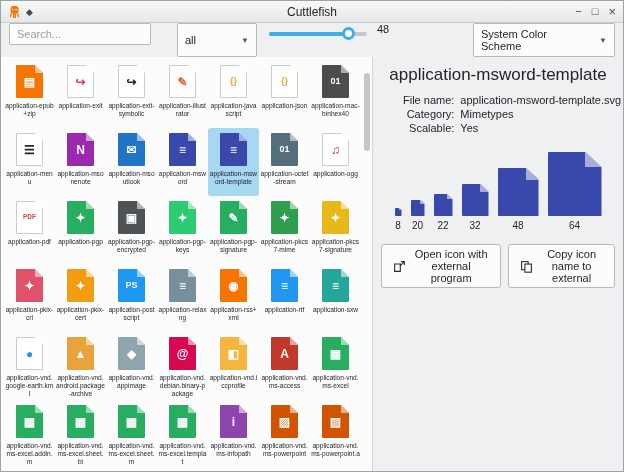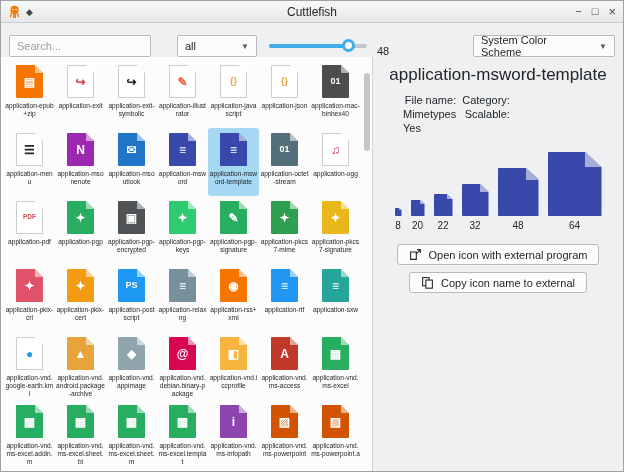--- a/index.html
+++ b/index.html
@@ -8,26 +8,26 @@
 
   
   .titlebar { height:22px; background:linear-gradient(#f7f8f8,#e6e8e9); border-bottom:1px solid #c9cccd;
               display:flex; align-items:center; padding:0 7px; position:relative; }
   .tb-left { display:flex; align-items:center; gap:5px; z-index:2; }
   .tb-title { position:absolute; left:0; right:0; text-align:center; font-size:12px; color:#232629; }
   .tb-right { margin-left:auto; display:flex; align-items:center; gap:10px; z-index:2; font-size:11px; color:#44484a; }
   .tb-btn { cursor:default; line-height:1; }
 
   
-  .toolbar { height:34px; display:flex; align-items:flex-end; gap:10px; padding:0 8px; background:#eff0f1; }
+  .toolbar { height:34px; display:flex; align-items:flex-start; gap:10px; padding:0 8px; background:#eff0f1; }
   .search { width:142px; height:22px; background:#fcfcfc; border:1px solid #b6babd; border-radius:2px;
             padding:0 7px; font-size:11px; color:#232629; outline:none; font-family:inherit; }
   .search::placeholder { color:#9aa0a4; }
   .dropdown { height:22px; background:#fcfcfc; border:1px solid #b6babd; border-radius:2px;
-              display:flex; align-items:center; justify-content:space-between; padding:4px 7px;
+              display:flex; align-items:center; justify-content:space-between; padding:16px 7px;
               font-size:11px; gap:10px; }
   .dd-cat { width:80px; margin-left:16px; }
   .dd-scheme { width:142px; }
   .dd-arrow { font-size:8px; color:#55595c; }
   .slider { position:relative; width:98px; height:22px; margin-left:2px; }
   .slider-track { position:absolute; top:9px; left:0; right:0; height:4px; border-radius:2px; background:#c2c7ca; }
   .slider-fill  { position:absolute; top:9px; left:0; height:4px; border-radius:2px; background:#3daee9; }
   .slider-handle{ position:absolute; top:4px; width:13px; height:13px; border-radius:50%;
                   background:#fcfcfc; border:3px solid #3daee9; }
   .tool-label { font-size:11px; }
@@ -63,21 +63,21 @@
   .size-item { display:flex; flex-direction:column; align-items:center; }
   .size-num { font-size:10px; margin-top:4px; }
   .big-wrap { display:flex; flex-direction:column; align-items:center; margin-top:12px; }
   .big-page { width:100px; height:116px;
               background-image:repeating-linear-gradient(0deg, rgba(255,255,255,.13) 0 1px, transparent 1px 7px),
                                repeating-linear-gradient(90deg, rgba(255,255,255,.13) 0 1px, transparent 1px 7px); }
   .doc-box { width:44px; height:34px; border:2px solid rgba(255,255,255,.85);
              background:repeating-linear-gradient(0deg, transparent 0 4px, rgba(255,255,255,.85) 4px 6px);
              margin-top:6px; }
   .big-num { font-size:10px; margin-top:5px; }
-  .btn-col { display:flex; flex-direction:column; align-items:center; gap:7px; margin-top:13px; }
+  .btn-col { display:flex; flex-direction:row; align-items:center; gap:7px; margin-top:13px; }
   .action-btn { display:flex; align-items:center; gap:7px; background:#fcfcfc; border:1px solid #b6babd;
                 border-radius:3px; padding:3px 11px; font-size:11px; color:#232629; font-family:inherit; }
   .action-btn svg { flex:none; }
 </style>
 </head>
 <body>
 
 <div class="titlebar">
   <div class="tb-left">
     <svg width="13" height="13" viewBox="0 0 16 16">
@@ -372,20 +372,21 @@
           <div class="cell-label">application-vnd.ms-powerpoint.a</div>
         </div>
       </div>
     <div class="scroll-thumb"></div>
   </div>
 
   <div class="details">
     <div class="details-title">application-msword-template</div>
     <div class="fields">
         <span class="field-label">File name:</span>
+        <span>application-msword-template.svg</span>
         <span class="field-label">Category:</span>
         <span>Mimetypes</span>
         <span class="field-label">Scalable:</span>
         <span>Yes</span>
       </div>
     <div class="sizes-row">
         <div class="size-item">
           <div class="page" style="background: rgb(57, 73, 171); width: 7px; height: 8px;"></div>
           <div class="size-num">8</div>
         </div>

